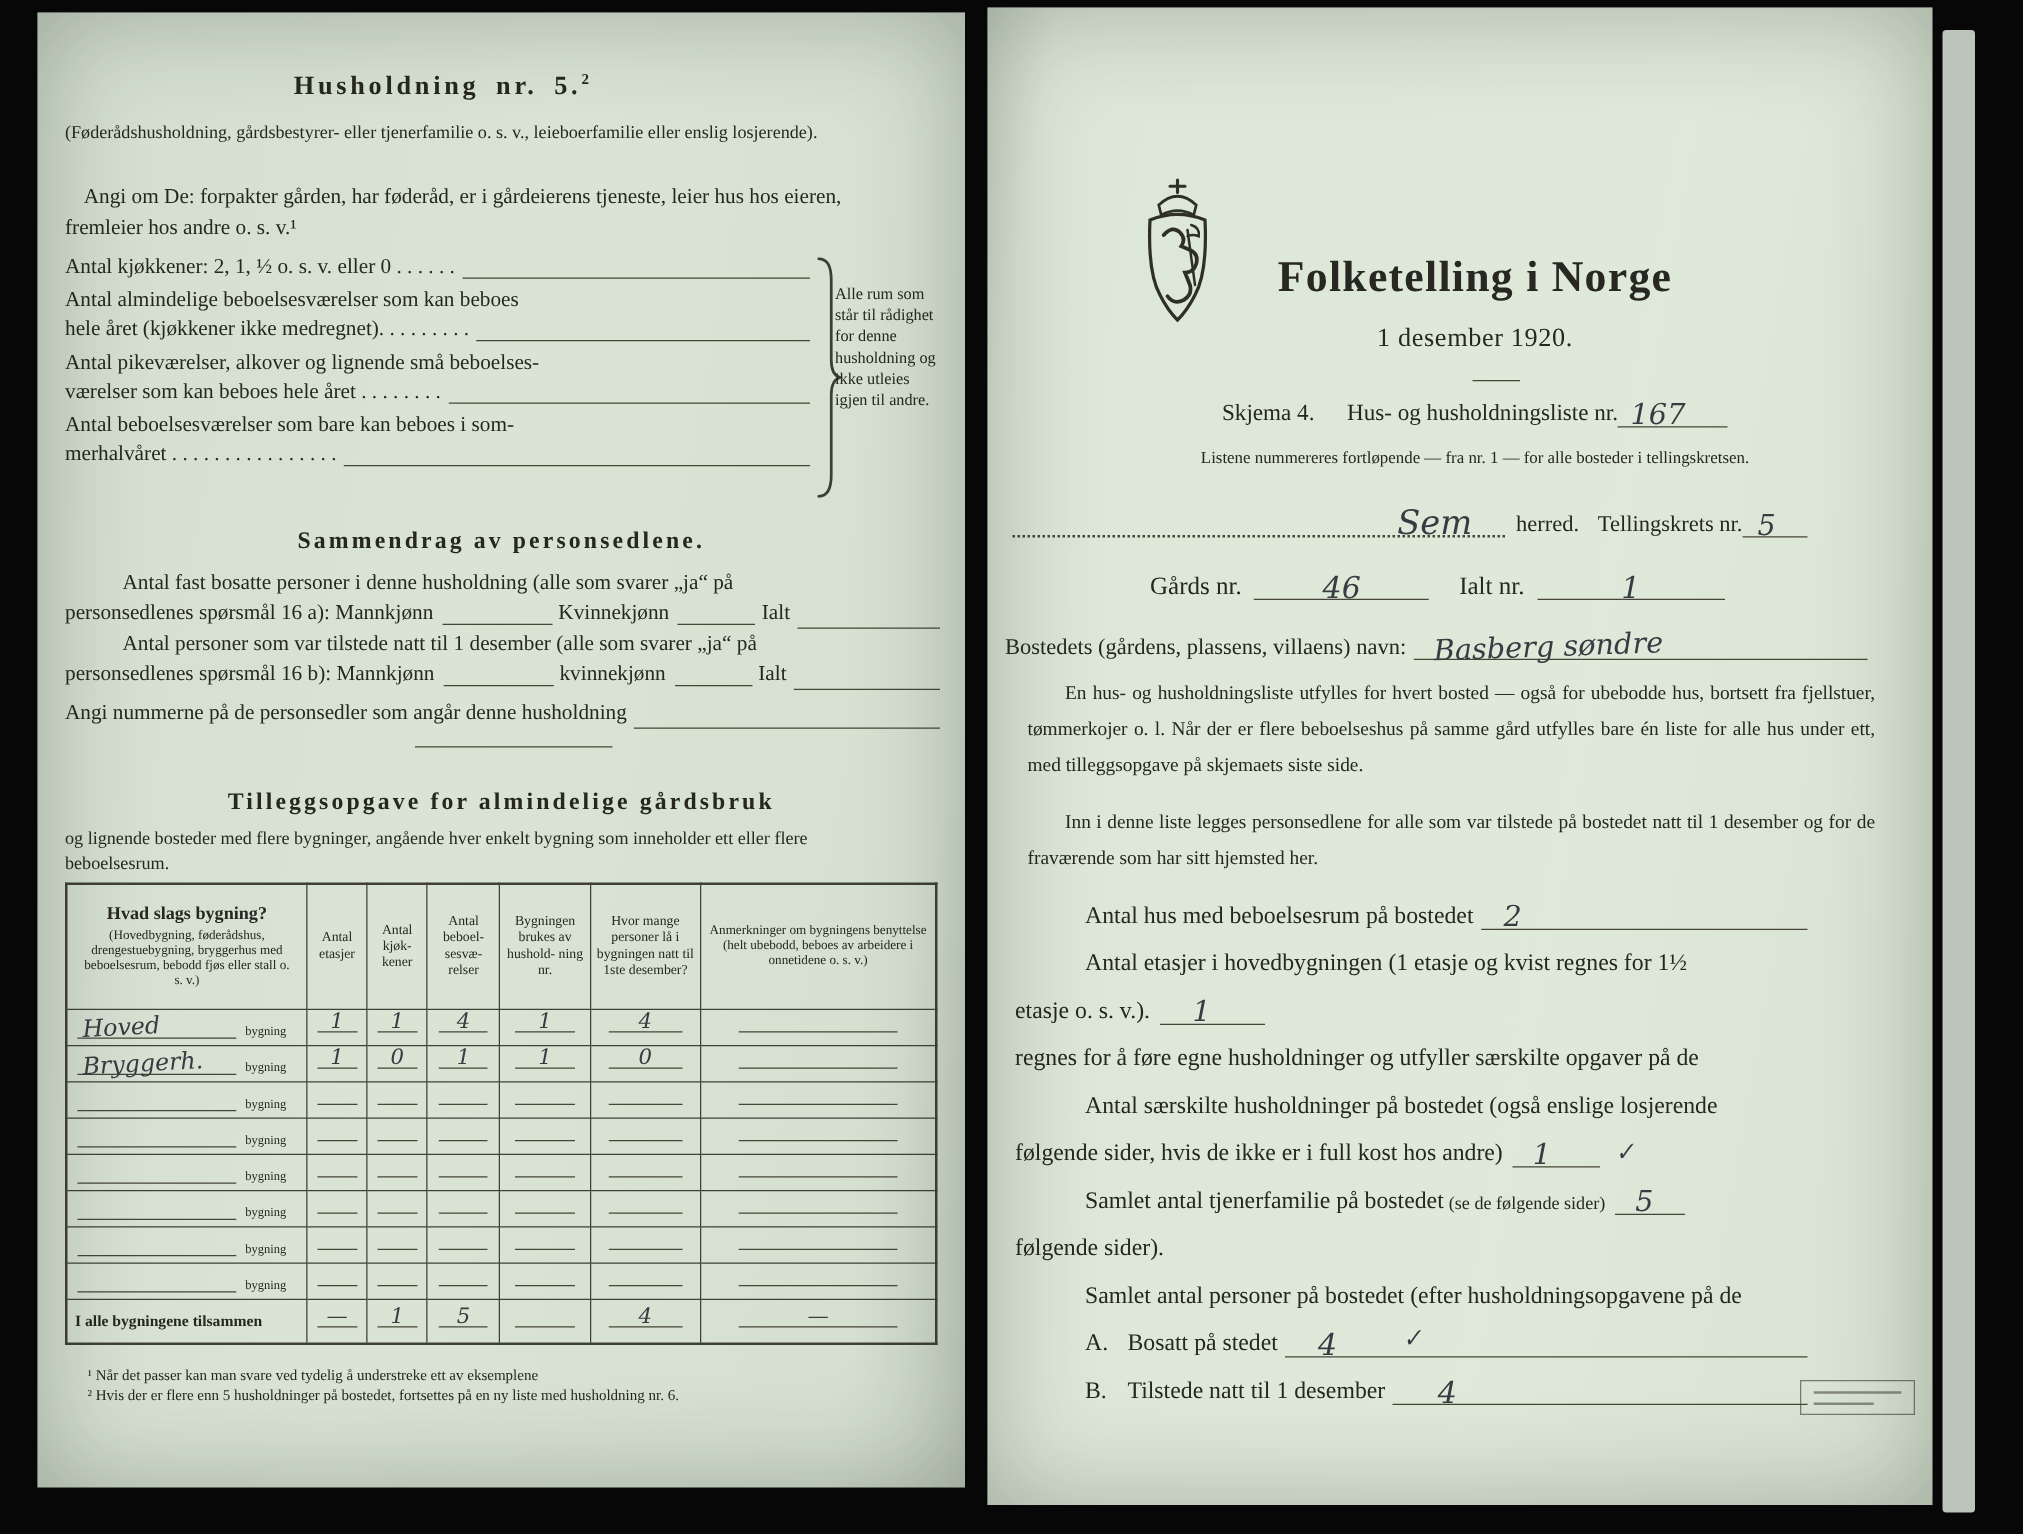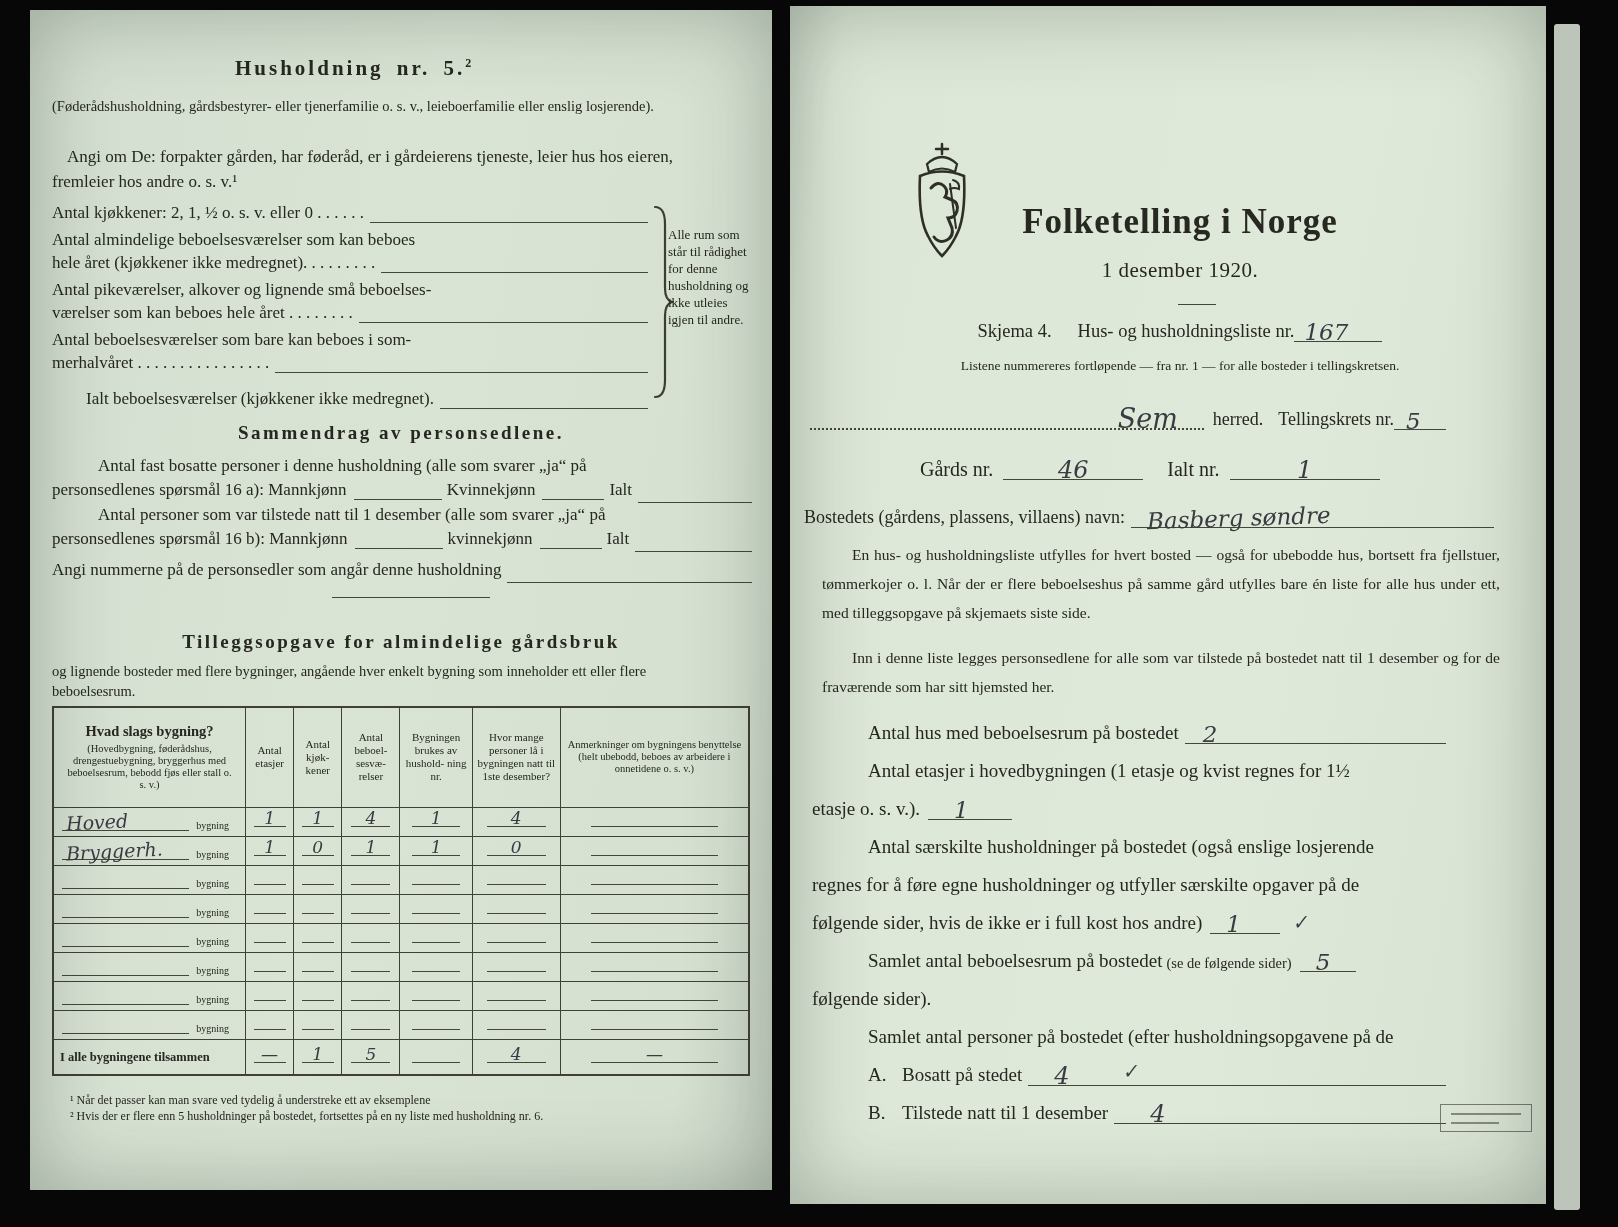--- a/index.html
+++ b/index.html
@@ -178,24 +178,20 @@
           </div>
         <div class="qrow">
           <span class="qt">værelser som kan beboes hele året . . . . . . . .</span>
             <span class="fill"></span>
         </div>
         <div class="qrow g">
             <span class="qt">Antal beboelsesværelser som bare kan beboes i som-</span>
           </div>
         <div class="qrow">
           <span class="qt">merhalvåret . . . . . . . . . . . . . . . .</span>
-            <span class="fill"></span>
-        </div>
-        <div class="qrow ialt">
-          <span class="qt">Ialt beboelsesværelser (kjøkkener ikke medregnet).</span>
             <span class="fill"></span>
         </div>
       </div>
       <svg class="brace" width="22" height="196" viewBox="0 0 22 196">
         <path d="M3,3 Q13,3 13,20 L13,84 Q13,96 20,98 Q13,100 13,112 L13,176 Q13,193 3,193" fill="none" stroke="#3c3d33" stroke-width="2.2" stroke-linecap="round"></path>
       </svg>
       <div class="brace-note">Alle rum som står til rådighet for denne husholdning og ikke utleies igjen til andre.</div>
     </div>
 
     <h2 class="lp-h2 h2-sam">Sammendrag av personsedlene.</h2>
@@ -473,36 +469,36 @@
         <span class="ind"></span>
           <span class="qt">Antal etasjer i hovedbygningen (1 etasje og kvist regnes for 1½</span>
       </div>
       <div class="arow">
         <span class="qt">etasje o. s. v.).</span>
         <span class="uline2" style="width:84px">
           <span class="hand hv23 habs" style="left:26px">1</span>
         </span>
       </div>
       <div class="arow">
+        <span class="qt">regnes for å føre egne husholdninger og utfyller særskilte opgaver på de</span>
+      </div>
+      <div class="arow">
         <span class="ind"></span>
           <span class="qt">Antal særskilte husholdninger på bostedet (også enslige losjerende</span>
-      </div>
-      <div class="arow">
-        <span class="qt">regnes for å føre egne husholdninger og utfyller særskilte opgaver på de</span>
       </div>
       <div class="arow">
         <span class="qt">følgende sider, hvis de ikke er i full kost hos andre)</span>
         <span class="uline2" style="width:70px">
           <span class="hand hv23 habs" style="left:16px">1</span>
         </span>
         <span class="hand tick">✓</span>
       </div>
       <div class="arow">
         <span class="ind"></span>
-          <span class="qt">Samlet antal beboelsesrum på bostedet</span>
+          <span class="qt">Samlet antal tjenerfamilie på bostedet</span>
         <span class="psmall qt">(se de følgende sider)</span>
         <span class="uline2" style="width:56px">
           <span class="hand hv23 habs" style="left:16px">5</span>
         </span>
       </div>
       <div class="arow">
         <span class="qt">følgende sider).</span>
       </div>
       <div class="arow">
         <span class="ind"></span>

